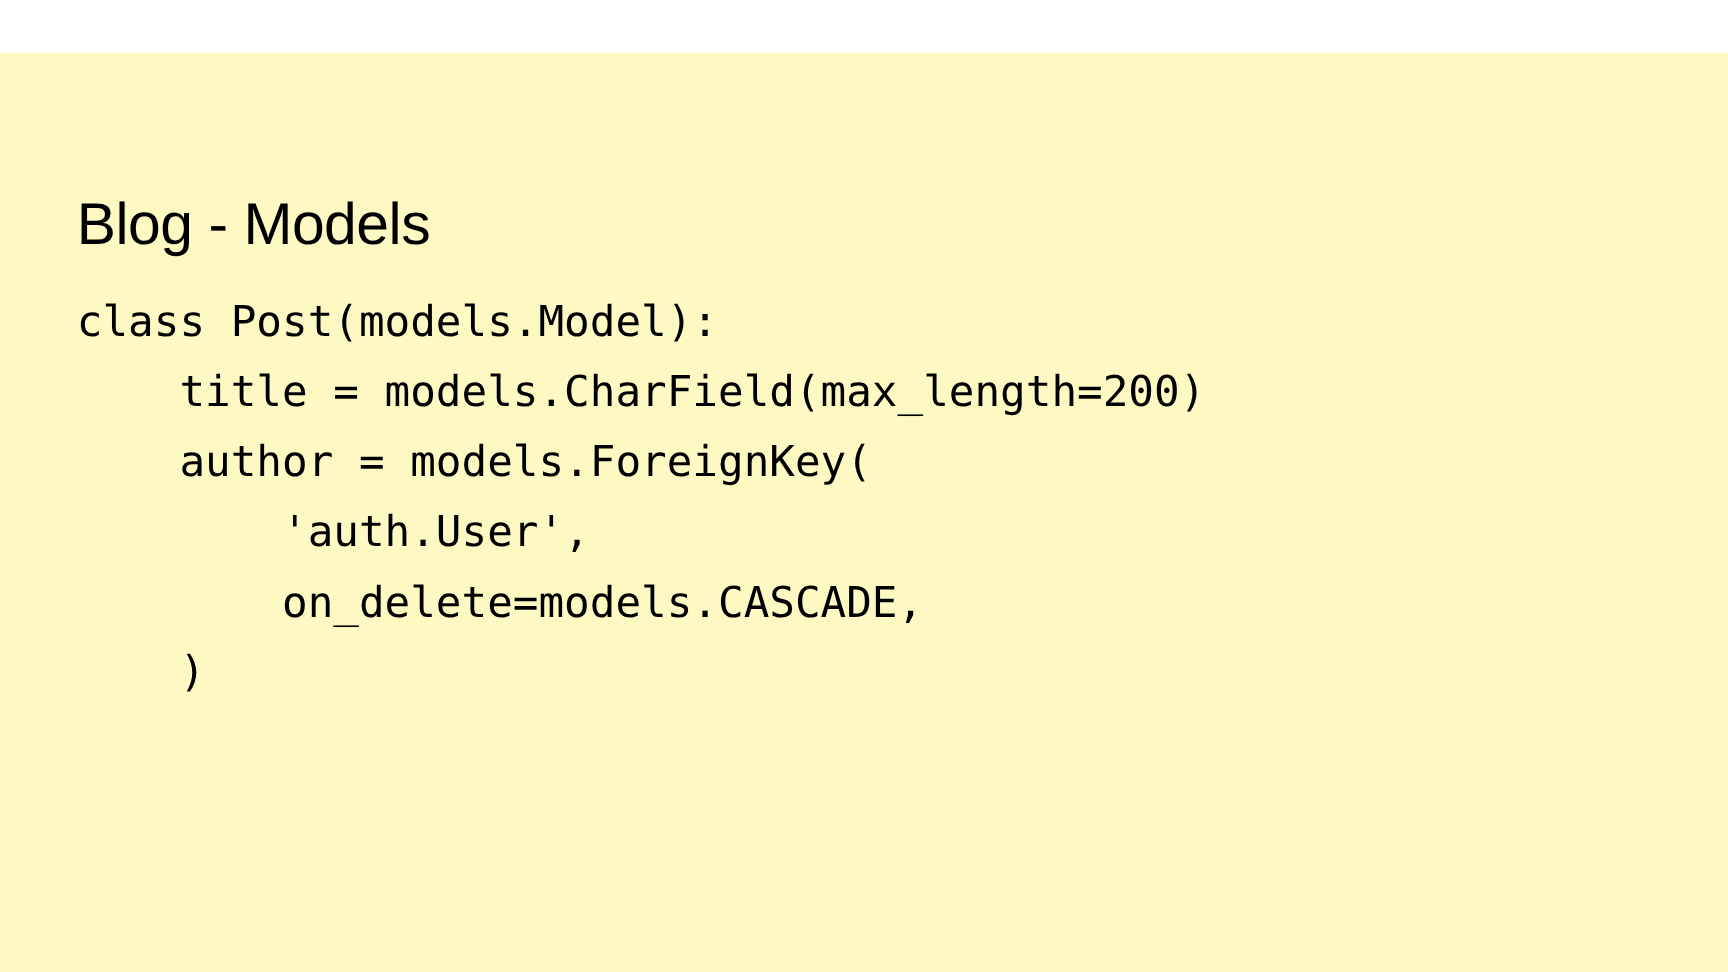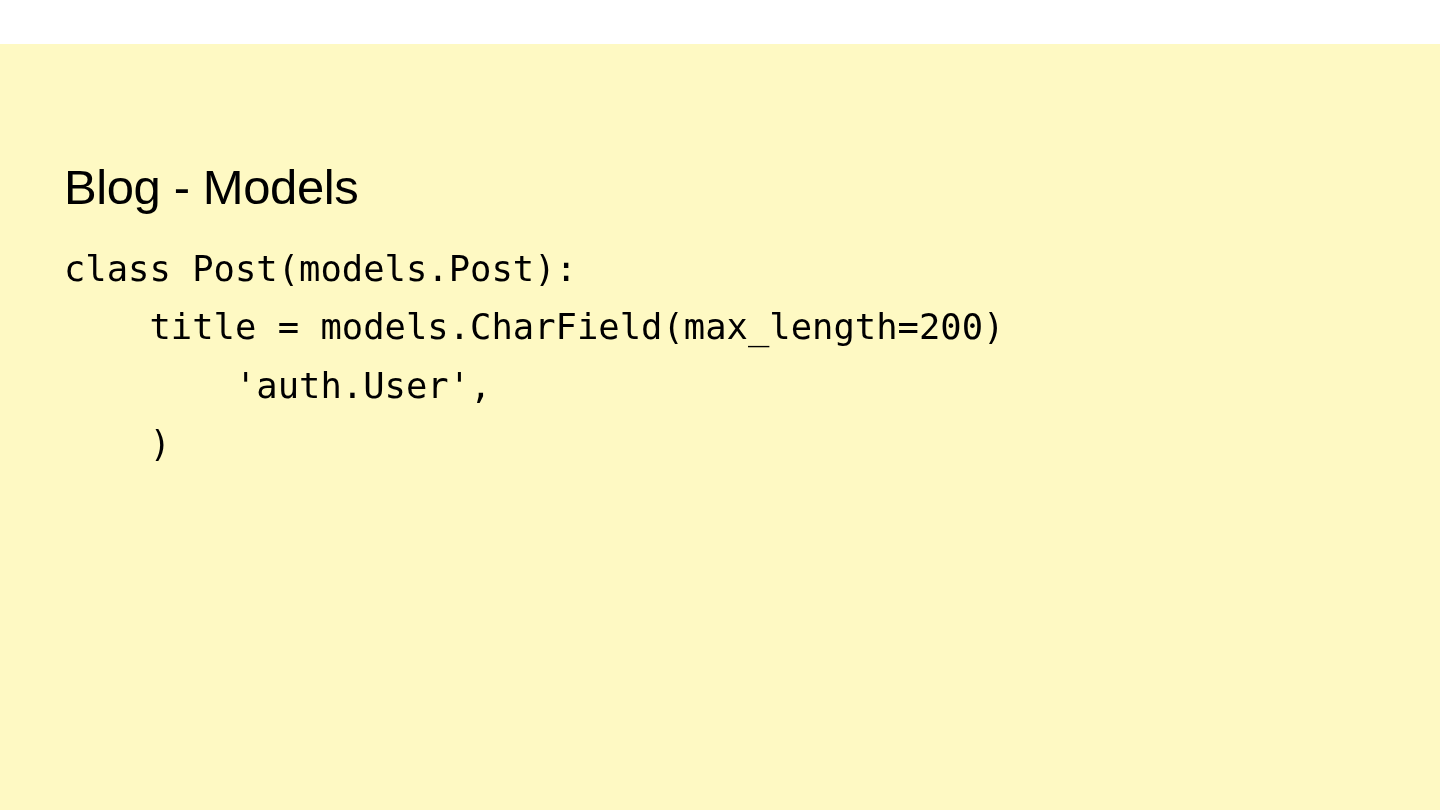--- a/index.html
+++ b/index.html
@@ -61,21 +61,23 @@
   }
 </style>
 </head>
 <body>
 
 <div class="slide" style="background: #fef9c3; margin-top: 44px;">
 
   <h1 class="slide-title">Blog - Models</h1>
 
   <div class="code-block">
-    <div class="code-line" style="color: rgb(0, 0, 0);">class Post(models.Post):</div>
+    <div class="code-line" style="color: rgb(0, 0, 0);">class Post(models.Model):</div>
     <div class="code-line" style="color: rgb(0, 0, 0);">    title = models.CharField(max_length=200)</div>
+    <div class="code-line" style="color: rgb(0, 0, 0);">    author = models.ForeignKey(</div>
     <div class="code-line" style="color: rgb(0, 0, 0);">        'auth.User',</div>
+    <div class="code-line" style="color: rgb(0, 0, 0);">        on_delete=models.CASCADE,</div>
     <div class="code-line" style="color: rgb(0, 0, 0);">    )</div>
   </div>
 
   <div class="footer-bar" style="background: rgb(76, 166, 76);"></div>
 
 </div>
 
 </body></html>

